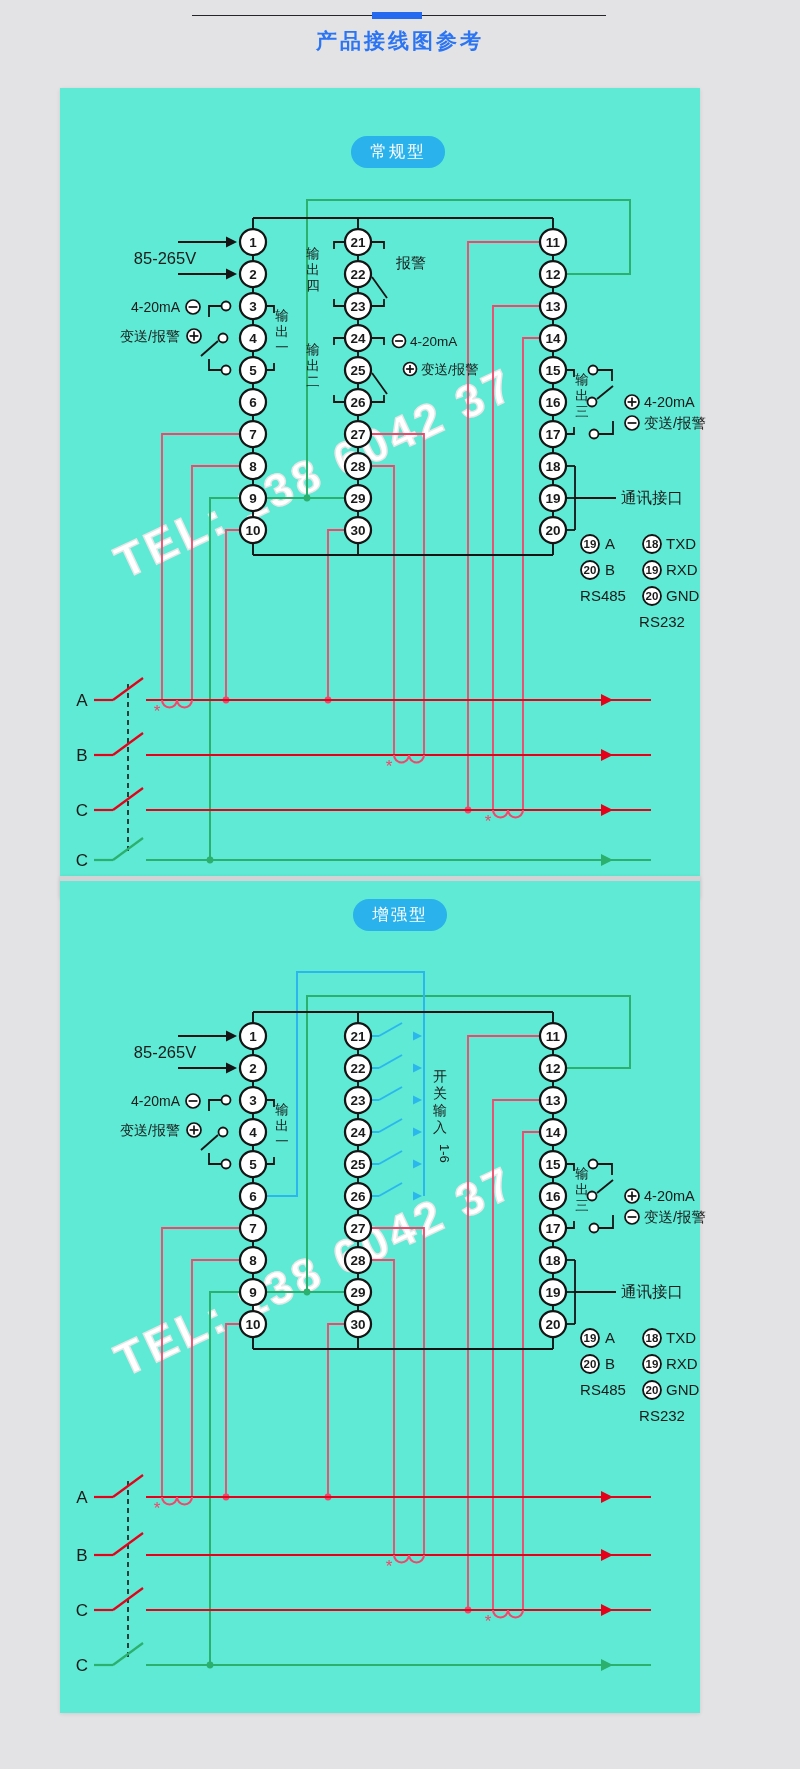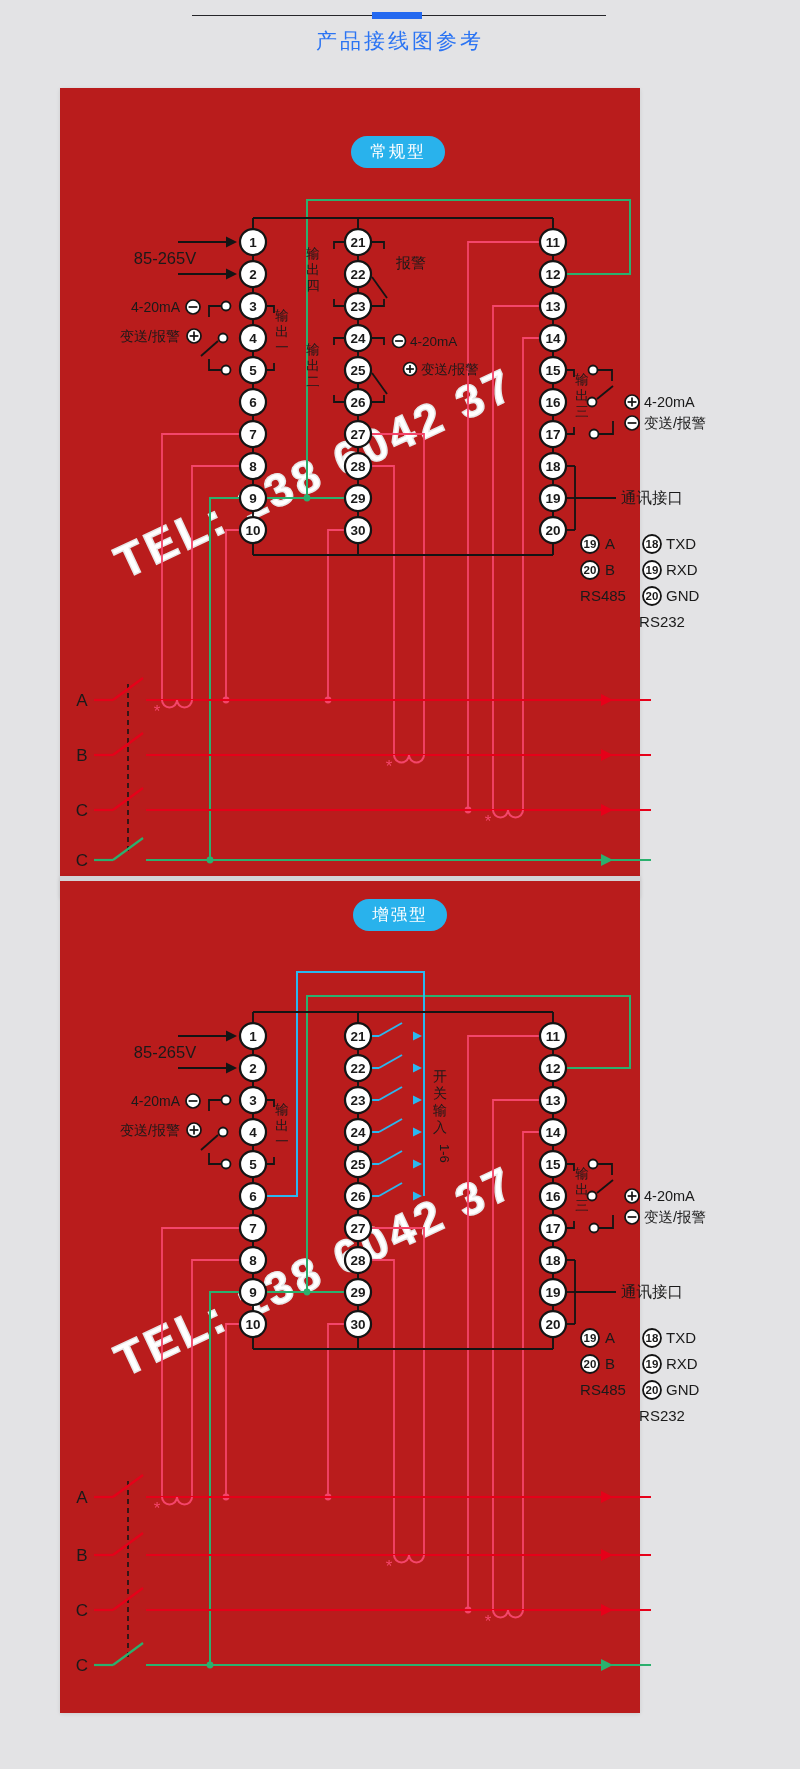--- a/index.html
+++ b/index.html
@@ -2,22 +2,22 @@
 <html><head>
 <meta charset="utf-8">
 <style>
   html,body{margin:0;padding:0}
   body{width:800px;height:1769px;background:#e3e3e5;position:relative;overflow:hidden;
        font-family:"Liberation Sans","DejaVu Sans",sans-serif;}
   header{position:absolute;left:0;top:0;width:800px;height:88px}
   .rule{position:absolute;left:192px;top:15px;width:414px;height:1px;background:#26262a}
   .rule-accent{position:absolute;left:180px;top:-3px;width:50px;height:7px;background:#2469f0}
   .page-title{position:absolute;left:0;right:0;top:27px;margin:0;text-align:center;
-       font-size:21px;letter-spacing:3px;color:#2b74f3;font-weight:400}
-  .panel{position:absolute;left:60px;width:580px;background:#b91c1c;
+       font-size:21px;letter-spacing:3px;color:#2b74f3;font-weight:700}
+  .panel{position:absolute;left:60px;width:640px;background:#5eead4;
        box-shadow:0 1px 4px rgba(0,0,0,.10)}
   .panel-1{top:88px;height:810px}
   .panel-2{top:876px;height:837px}
   .panel-2::before{content:"";position:absolute;left:0;top:0;width:100%;height:5px;background:#d3d3d6}
   .pill{position:absolute;width:94px;height:32px;border-radius:16px;background:#29b2ec;color:#fff;
        font-size:16.5px;letter-spacing:2px;display:flex;align-items:center;justify-content:center}
   .pill-1{left:291px;top:48px}
   .pill-2{left:293px;top:23px}
   svg{position:absolute;left:0;top:0}
   text{font-family:"Liberation Sans","DejaVu Sans",sans-serif}

